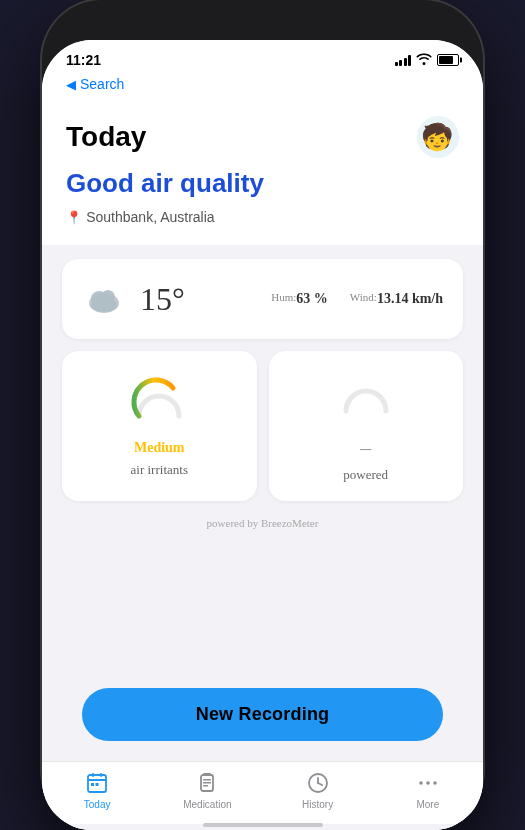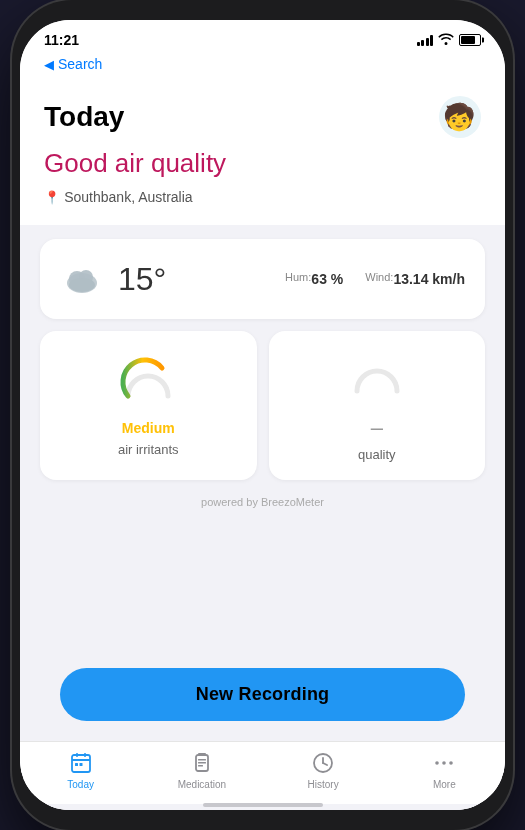--- a/index.html
+++ b/index.html
@@ -7,27 +7,27 @@
     body {
       background: #1a1a2e;
       display: flex;
       justify-content: center;
       align-items: center;
       min-height: 100vh;
       font-family: -apple-system, BlinkMacSystemFont, 'Segoe UI', sans-serif;
     }
 
     .phone-outer {
-      width: 501px;
+      width: 441px;
       height: 830px;
       background: #1c1c1e;
       border-radius: 60px;
       display: flex;
       justify-content: center;
-      align-items: center;
+      align-items: flex-end;
       box-shadow: 0 0 0 2px #3a3a3c, 0 30px 80px rgba(0,0,0,0.8);
       position: relative;
     }
 
     .phone-inner {
       width: 485px;
       height: 790px;
       background: #ffffff;
       border-radius: 50px;
       overflow: hidden;
@@ -162,22 +162,22 @@
       overflow: hidden;
     }
 
     .avatar-emoji {
       font-size: 26px;
       line-height: 1;
     }
 
     .air-quality-title {
       font-size: 26px;
-      font-weight: 400;
-      color: #be185d;
+      font-weight: 700;
+      color: #1d4ed8;
       margin-bottom: 10px;
     }
 
     .location-row {
       display: flex;
       align-items: center;
       gap: 4px;
     }
 
     .location-pin {
@@ -188,20 +188,21 @@
     .location-text {
       font-size: 14px;
       color: #555;
     }
 
     .cards-section {
       padding: 14px 20px;
       display: flex;
       flex-direction: column;
       gap: 12px;
+      font-family: Liberation Serif, serif;
     }
 
     .weather-card {
       background: #fff;
       border-radius: 16px;
       padding: 18px 20px;
       display: flex;
       align-items: center;
       gap: 14px;
       box-shadow: 0 1px 4px rgba(0,0,0,0.06);
@@ -470,21 +471,21 @@
           </div>
 
           <div class="env-card">
             <div class="gauge-container">
               <svg class="gauge-svg" viewBox="0 0 60 60">
 
                 <path d="M 10 42 A 20 20 0 1 1 50 42" stroke="#e8e8e8" stroke-width="5" fill="none" stroke-linecap="round"></path>
               </svg>
             </div>
             <span class="env-dash">–</span>
-            <span class="env-label">quality</span>
+            <span class="env-label">powered</span>
           </div>
 
         </div>
 
         <div class="powered-by">powered by BreezoMeter</div>
 
       </div>
 
       <div class="spacer"></div>
 

